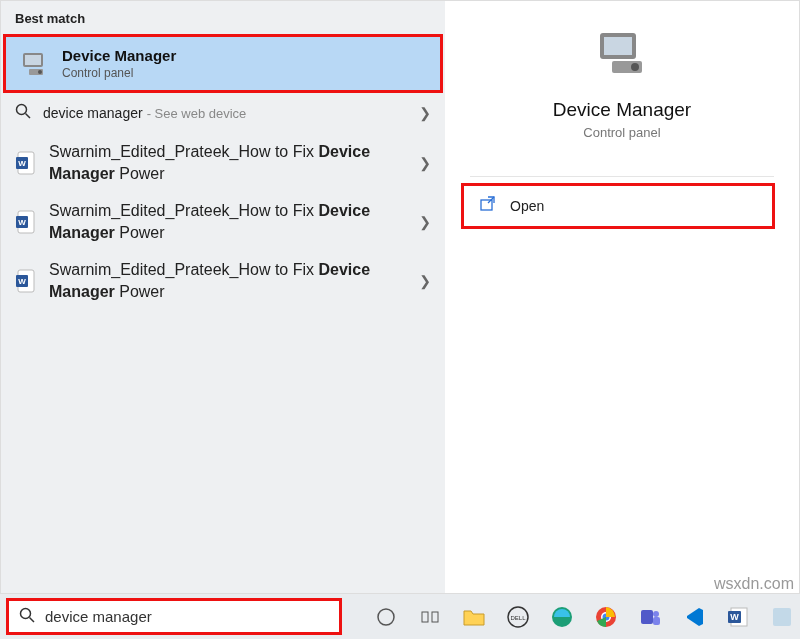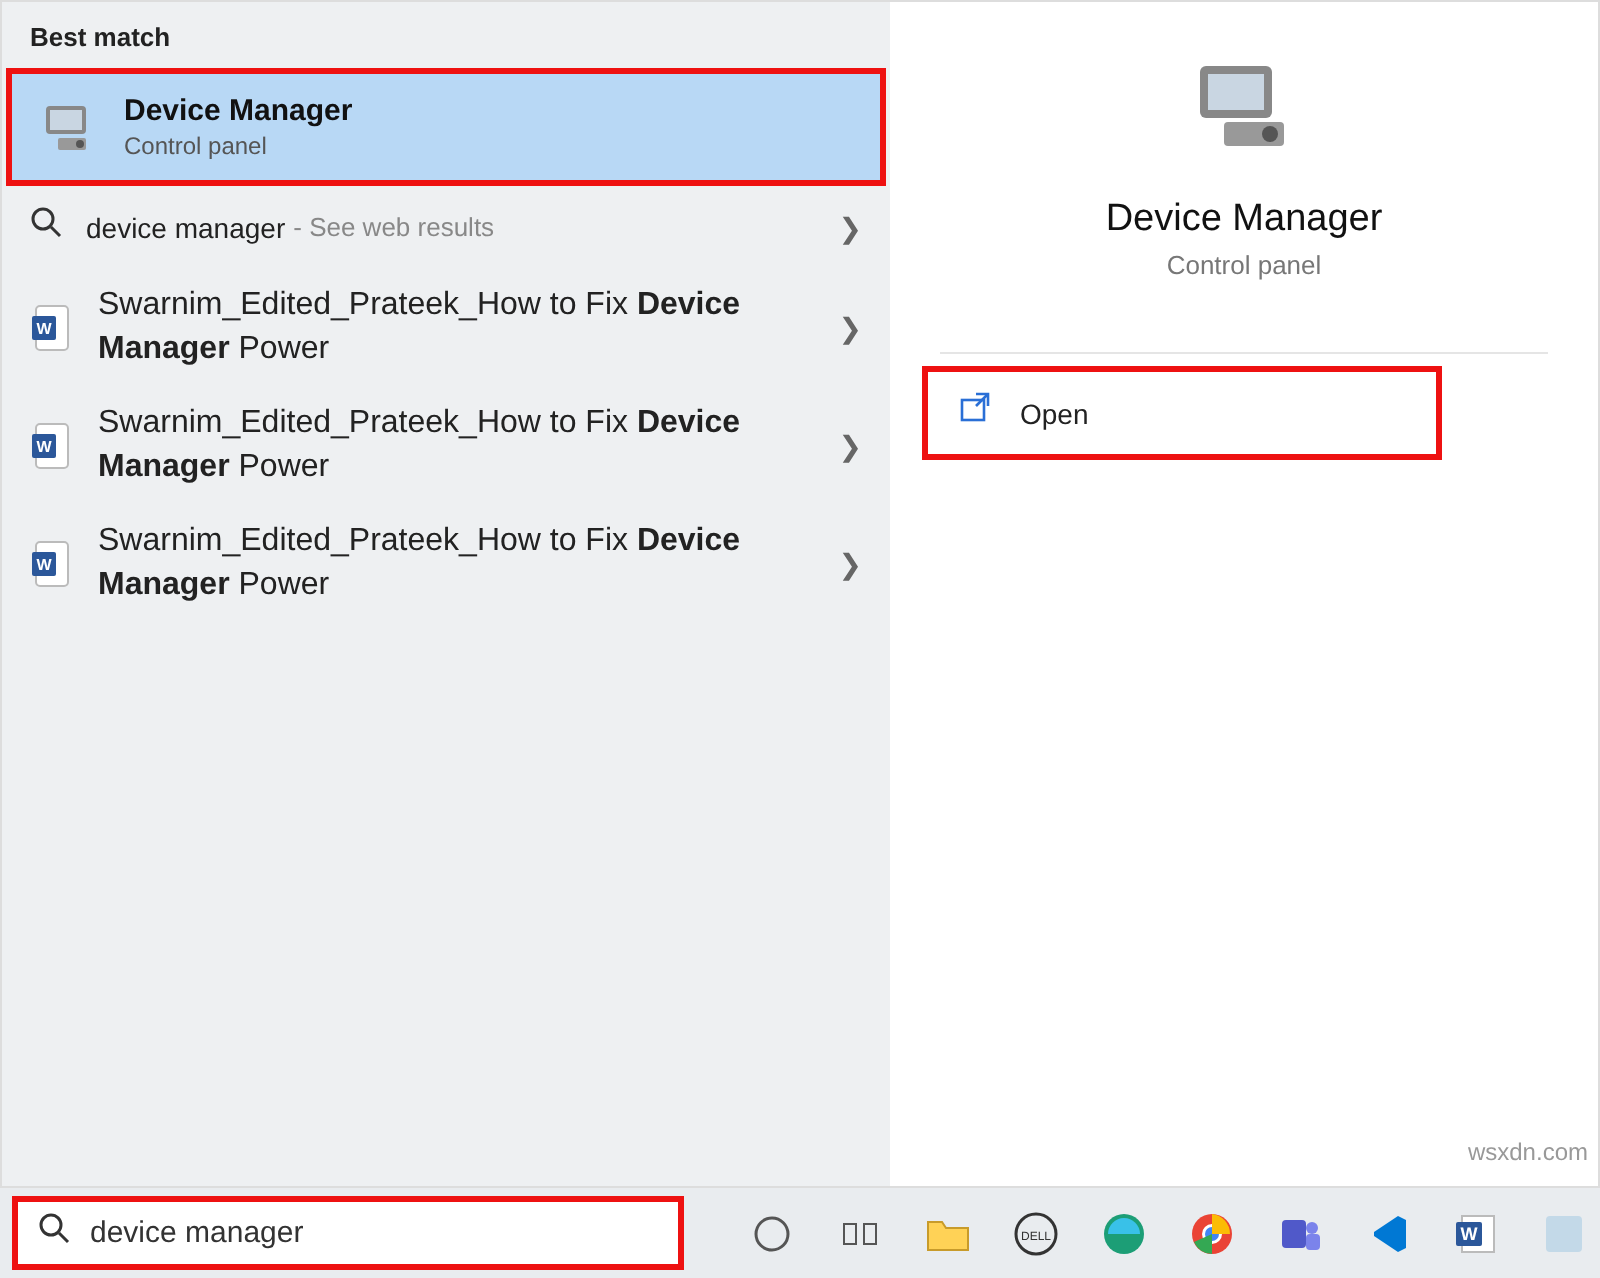--- a/index.html
+++ b/index.html
@@ -19,29 +19,29 @@
   .chev { margin-left: auto; color: #666; font-size: 14px; }
   .doc-row { display: flex; align-items: center; padding: 8px 14px; cursor: pointer; }
   .doc-icon { width: 22px; height: 26px; margin-right: 12px; display:flex;align-items:center;justify-content:center; }
   .doc-text { flex: 1; font-size: 16px; color: #222; line-height: 1.35; }
   .doc-text .bold { font-weight: 600; }
   .search-icon { margin-right: 12px; color: #333; }
   .preview-icon { width: 56px; height: 56px; margin-bottom: 18px; display:flex;align-items:center;justify-content:center; }
   .preview-title { font-size: 19px; color: #111; margin-bottom: 4px; }
   .preview-sub { font-size: 13px; color: #777; margin-bottom: 36px; }
   .actions-sep { width: 86%; border-top: 1px solid #e5e5e5; margin-bottom: 6px; }
-  .action-row { width: 260px; border: 3px solid #e11; display: flex; align-items: center; padding: 10px 16px; cursor: pointer; align-self: flex-start; margin-left: 16px; }
+  .action-row { width: 314px; border: 3px solid #e11; display: flex; align-items: center; padding: 10px 16px; cursor: pointer; align-self: flex-start; margin-left: 16px; }
   .action-row .a-icon { color: #2a6fd6; margin-right: 14px; }
   .action-row .a-label { font-size: 14px; color: #222; }
   .taskbar { position: absolute; left: 0; right: 0; bottom: 0; height: 45px; background: #e9ecef; display: flex; align-items: center; }
   .search-box { width: 344px; height: 37px; margin: 0 6px; border: 3px solid #e11; background: #fff; display: flex; align-items: center; padding: 0 10px; }
   .search-box input { border: none; outline: none; font-size: 15px; flex: 1; color: #333; background: transparent; }
   .tb-icons { display: flex; align-items: center; gap: 8px; margin-left: 20px; }
   .tb-btn { width: 36px; height: 36px; display: flex; align-items: center; justify-content: center; cursor: pointer; }
-  .watermark { position: absolute; right: 6px; bottom: 56px; font-size: 12px; color: #999; }
+  .watermark { position: absolute; right: 6px; bottom: 46px; font-size: 16px; color: #999; }
   .cursor-blink { border-right: 1px solid #333; animation: bl 1s step-end infinite; padding-right:1px;}
   @keyframes bl { 50% { border-color: transparent; } }
 </style>
 </head>
 <body>
 
 <div class="panel">
   <div class="left">
     <div class="section-header">Best match</div>
     <div class="best-match-wrap">
@@ -62,21 +62,21 @@
     </div>
 
     <div class="web-row">
       <span class="search-icon">
         <svg width="16" height="16" viewBox="0 0 16 16">
             <circle cx="6.5" cy="6.5" r="5" stroke="#333" stroke-width="1.5" fill="none"></circle>
             <line x1="10.5" y1="10.5" x2="15" y2="15" stroke="#333" stroke-width="1.5"></line>
           </svg>
       </span>
       <span class="q">device manager</span>
-      <span class="hint">- See web results</span>
+      <span class="hint">- See web device</span>
       <span class="chev">❯</span>
     </div>
 
 
     <div class="doc-row">
       <span class="doc-icon">
         <svg width="20" height="24" viewBox="0 0 20 24">
             <rect x="2" y="1" width="16" height="22" rx="2" fill="#fff" stroke="#bbb"></rect>
             <rect x="0" y="6" width="12" height="12" rx="1" fill="#2b579a"></rect>
             <text x="6" y="15" font-size="8" fill="#fff" text-anchor="middle" font-weight="bold">W</text>

